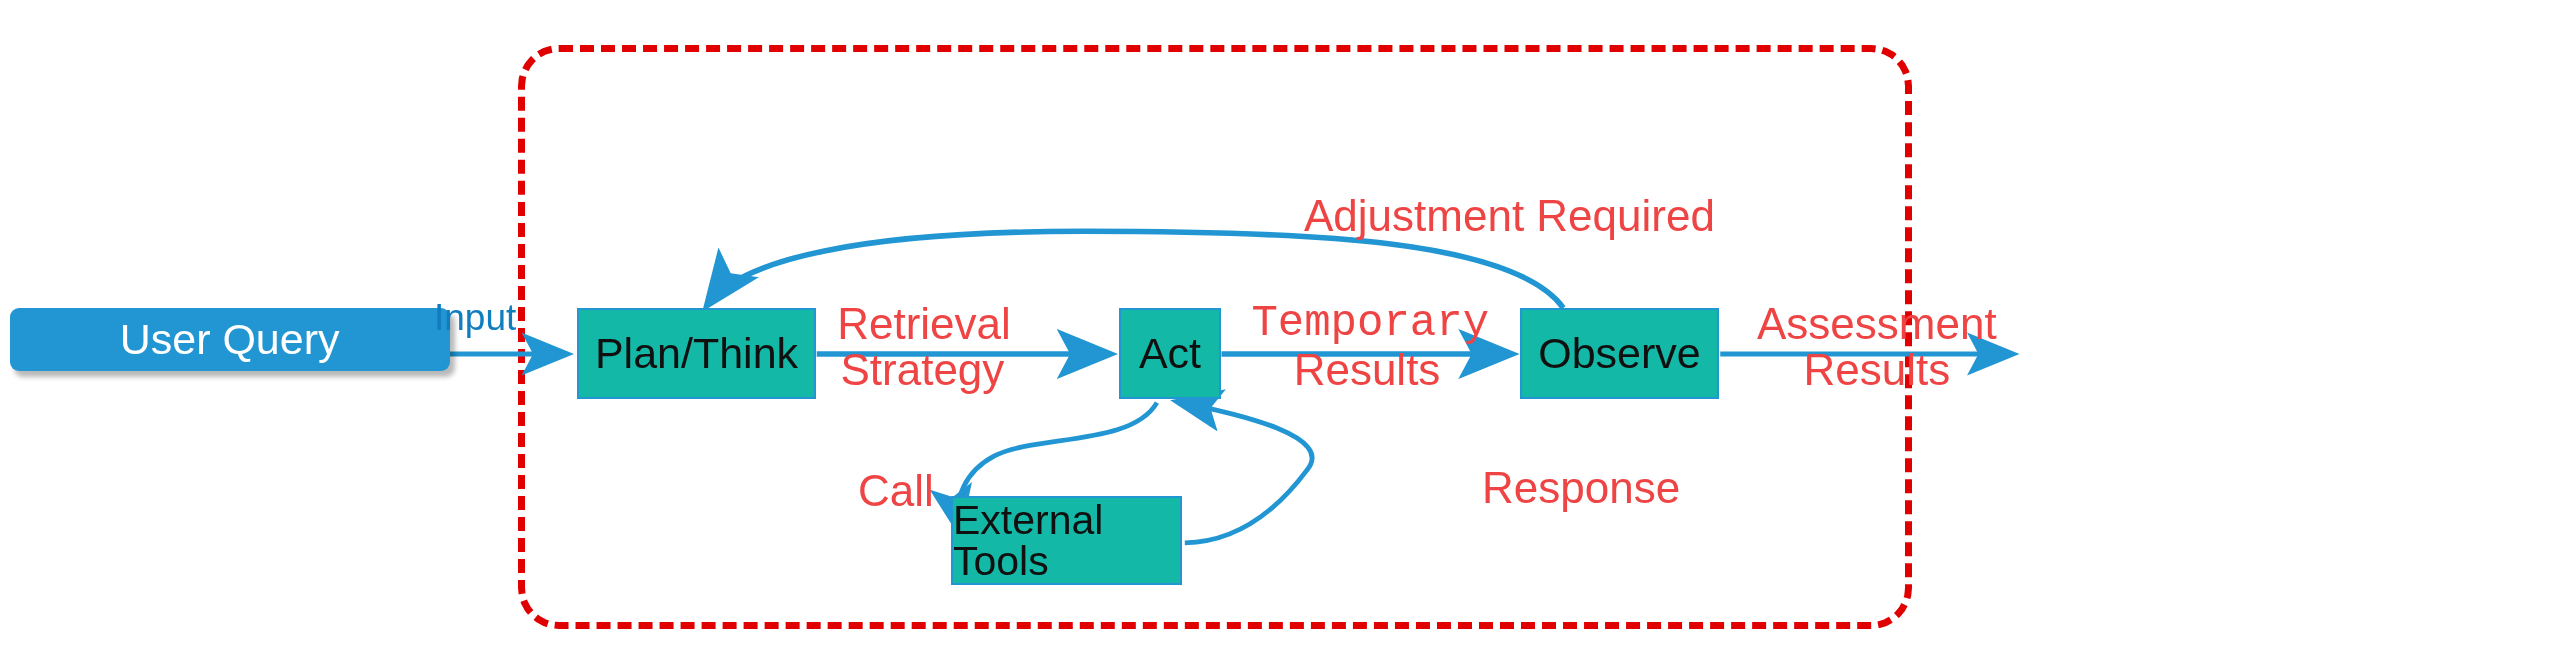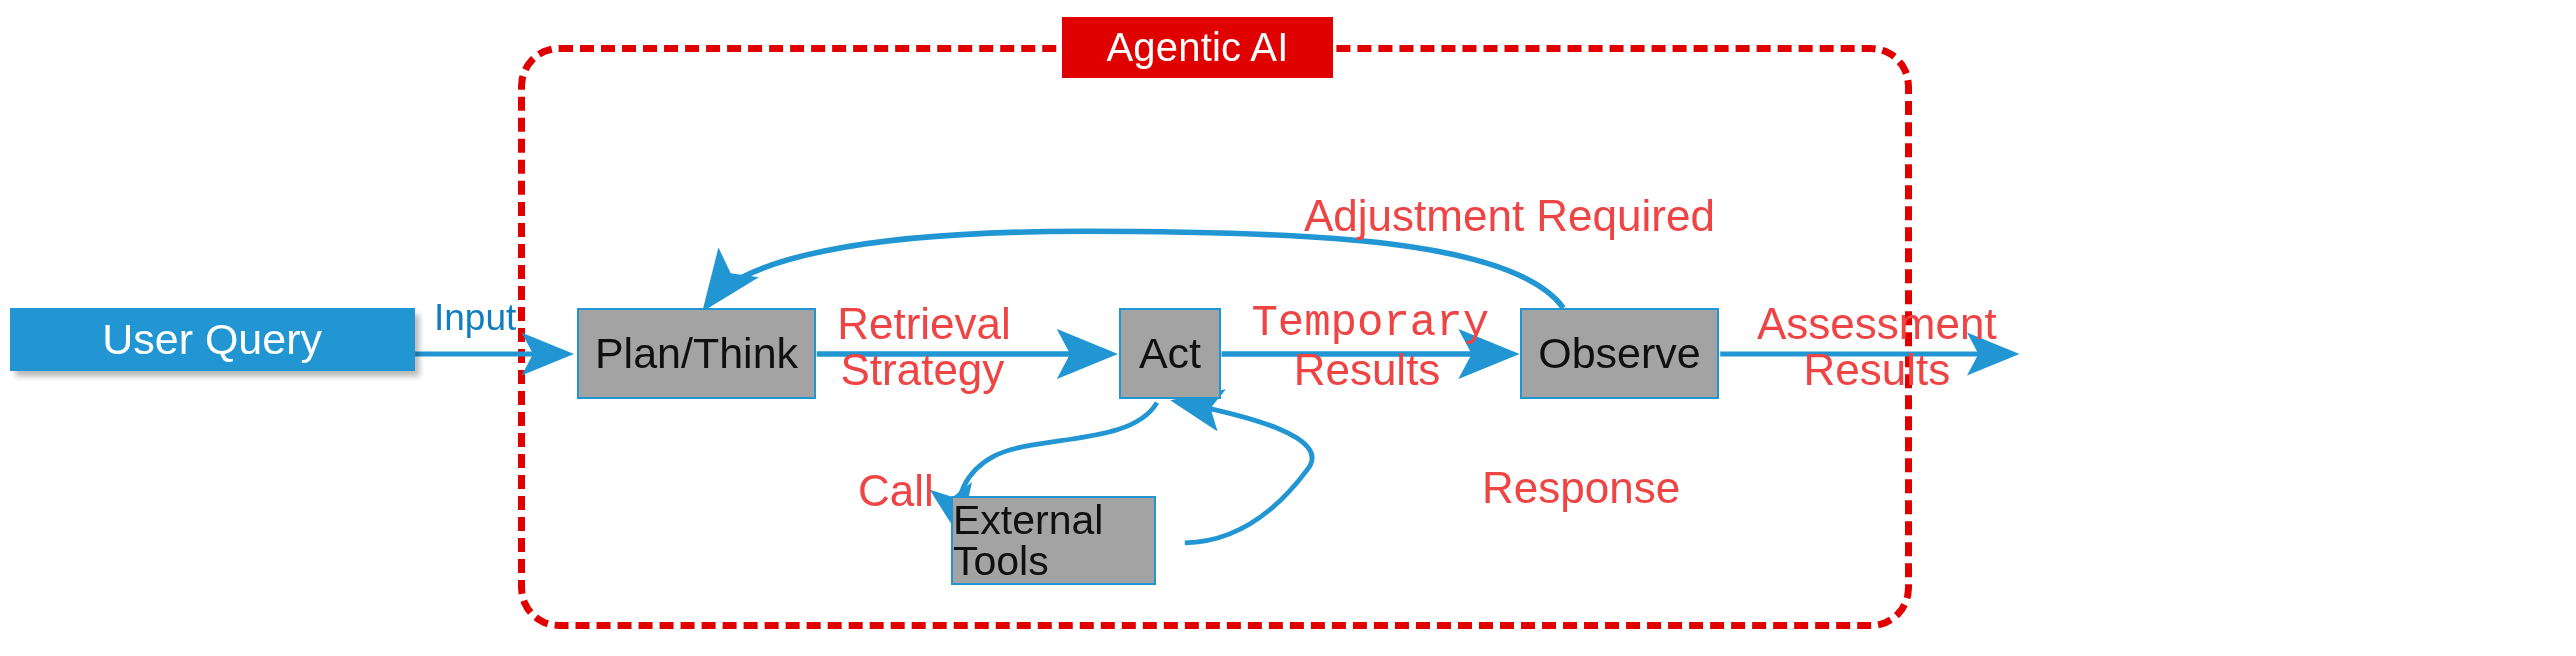--- a/index.html
+++ b/index.html
@@ -55,41 +55,41 @@
     background: #2196D3;
     color: #ffffff;
     display: flex;
     align-items: center;
     justify-content: center;
     font-size: 43px;
     line-height: 1;
     box-shadow: 4.8px 5.6px 5.6px rgba(0,0,0,0.28);
     z-index: 4;
   }
-  #user-query-box { left: 9.6px;   top: 308px; width: 405px; height: 63px; }
+  #user-query-box { left: 9.6px;   top: 308px; width: 440px; height: 63px; border-radius: 9px; }
   #response-box   { left: 2021px; top: 307px; width: 335px; height: 63px; }
 
   
   .proc-box {
     position: absolute;
-    background: #a3a3a3;
+    background: #14b8a6;
     border: 2.4px solid #2196D3;
     box-sizing: border-box;
     color: #101010;
     display: flex;
     align-items: center;
     justify-content: center;
     font-size: 43px;
     line-height: 1;
     z-index: 5;
   }
   #plan-box     { left: 577px;  top: 308px; width: 239px; height: 91px; }
   #act-box      { left: 1119px; top: 308px; width: 102px; height: 91px; }
   #observe-box  { left: 1520px; top: 308px; width: 199px; height: 91px; }
-  #tools-box    { left: 951px; top: 496px; width: 205px; height: 89px; font-size: 41px; }
+  #tools-box    { left: 951px; top: 496px; width: 231px; height: 89px; font-size: 41px; }
 
   
   .edge-label {
     position: absolute;
     color: #ef4444;
     font-size: 44px;
     line-height: 1.02;
     white-space: nowrap;
     z-index: 5;
   }
@@ -123,21 +123,20 @@
     pointer-events: none;
   }
 </style>
 </head>
 <body>
 
 <div id="canvas">
 
   <div class="agentic-boundary"></div>
 
-  <div class="agentic-label">Agentic AI</div>
 
   <svg id="connectors" viewBox="0 0 3233 824" xmlns="http://www.w3.org/2000/svg">
     <defs>
       <marker id="ah" markerWidth="11" markerHeight="9" refX="9.4" refY="4.5" orient="auto" markerUnits="strokeWidth">
         <path d="M0,0 L11,4.5 L0,9 L2.4,4.5 Z" fill="#2196D3"></path>
       </marker>
       <marker id="ah-sm" markerWidth="11" markerHeight="9" refX="9.4" refY="4.5" orient="auto" markerUnits="strokeWidth">
         <path d="M0,0 L11,4.5 L0,9 L2.4,4.5 Z" fill="#2196D3"></path>
       </marker>
     </defs>

